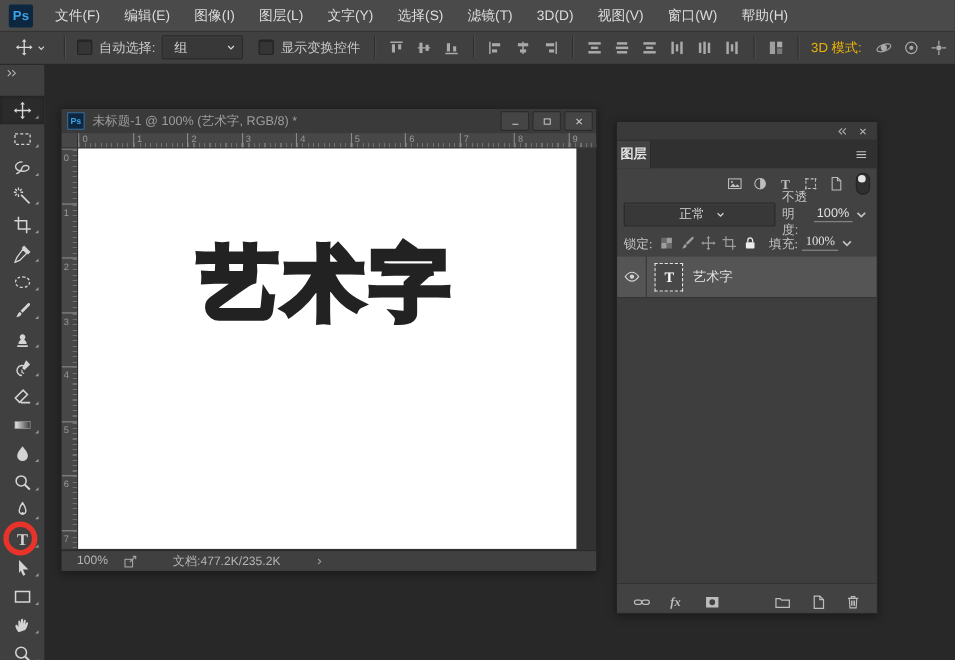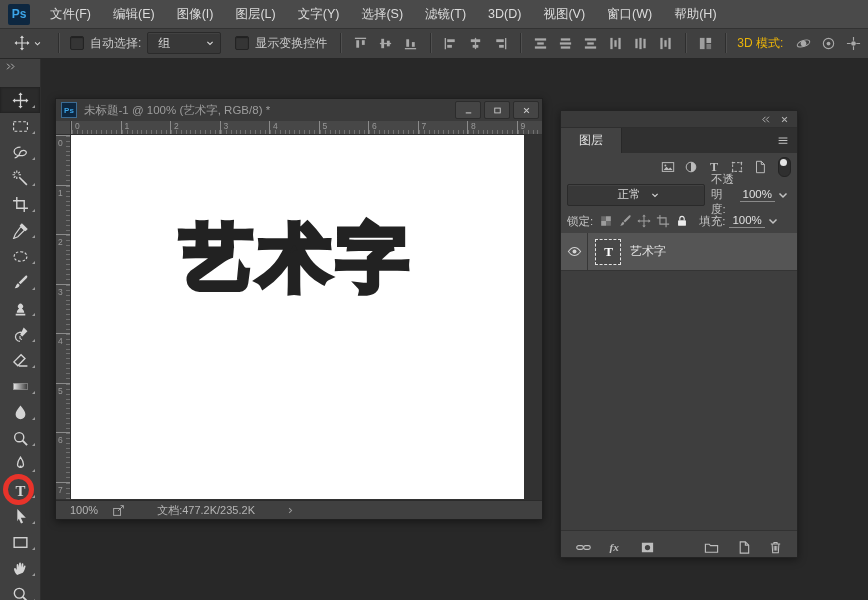--- a/index.html
+++ b/index.html
@@ -89,40 +89,40 @@
   .status-chev{margin-left:30px;color:#9a9a9a;}
   .status-chev svg{width:11px;height:11px;}
 
   
   .layers-panel{position:absolute;left:520px;top:52px;width:238px;height:448px;background:#424242;
     border:1px solid #232323;box-sizing:border-box;box-shadow:0 2px 8px rgba(0,0,0,.4);}
   .panel-topstrip{height:16px;background:#3a3a3a;display:flex;justify-content:flex-end;align-items:center;
     gap:8px;padding-right:7px;color:#b2b2b2;border-bottom:1px solid #2e2e2e;}
   .panel-topstrip svg{width:11px;height:11px;}
   .panel-tabs{height:25px;background:#303030;display:flex;align-items:stretch;}
-  .panel-tab{padding:0 18px;background:#424242;color:#e2e2e2;font-size:12px;display:flex;align-items:center;
-    border-right:1px solid #282828;}
+  .panel-tab{padding:0 3px;background:#424242;color:#e2e2e2;font-size:12px;display:flex;align-items:center;
+    border-right:1px solid #282828;font-weight:bold;}
   .panel-menu{margin-left:auto;display:flex;align-items:center;padding-right:7px;color:#c3c3c3;}
   .panel-menu svg{width:14px;height:14px;}
   .panel-row{display:flex;align-items:center;padding:0 6px;color:#c3c3c3;font-size:11.5px;}
   .filter-row{height:28px;}
   .filter-select{width:96px;flex:none;padding-left:5px;gap:4px;}
   .filter-select .icon svg{width:11px;height:11px;}
   .filter-select .val{flex:1;color:#dedede;}
   .panel-iconbtn{width:21px;height:21px;display:flex;align-items:center;justify-content:center;
     color:#bdbdbd;border-radius:2px;margin-left:2px;}
   .panel-iconbtn svg{width:14px;height:14px;}
   .toggle-pill{width:11px;height:18px;background:#2f2f2f;border-radius:6px;margin-left:8px;position:relative;
     border:1px solid #242424;flex:none;}
   .toggle-pill::after{content:'';position:absolute;left:1px;top:1px;width:7px;height:7px;border-radius:50%;background:#e6e6e6;}
   .blend-row{height:27px;}
   .blend-select{width:122px;flex:none;justify-content:center;margin-right:6px;}
   .scrub-label{margin-right:4px;}
   .scrub-value{border-bottom:1px solid #8a8a8a;padding:0 3px 1px;color:#e0e0e0;}
-  .lock-row{height:26px;}
+  .lock-row{height:26px;font-family:Liberation Serif, serif;}
   .lock-row .panel-iconbtn{width:18px;margin-left:1px;color:#9d9d9d;}
   .lock-row .panel-iconbtn.bright{color:#ececec;}
   .lock-label{margin-right:3px;}
   .fill-label{margin-left:8px;margin-right:4px;}
   .layer-list{position:absolute;left:0;right:0;top:122px;bottom:26px;background:#3e3e3e;overflow:hidden;}
   .layer-row{height:37px;display:flex;align-items:center;border-bottom:1px solid #343434;position:relative;}
   .layer-row.selected{background:#555555;}
   .eye-cell{width:26px;height:100%;display:flex;align-items:center;justify-content:center;
     border-right:1px solid #373737;color:#d2d2d2;flex:none;}
   .eye-cell svg{width:15px;height:15px;}

